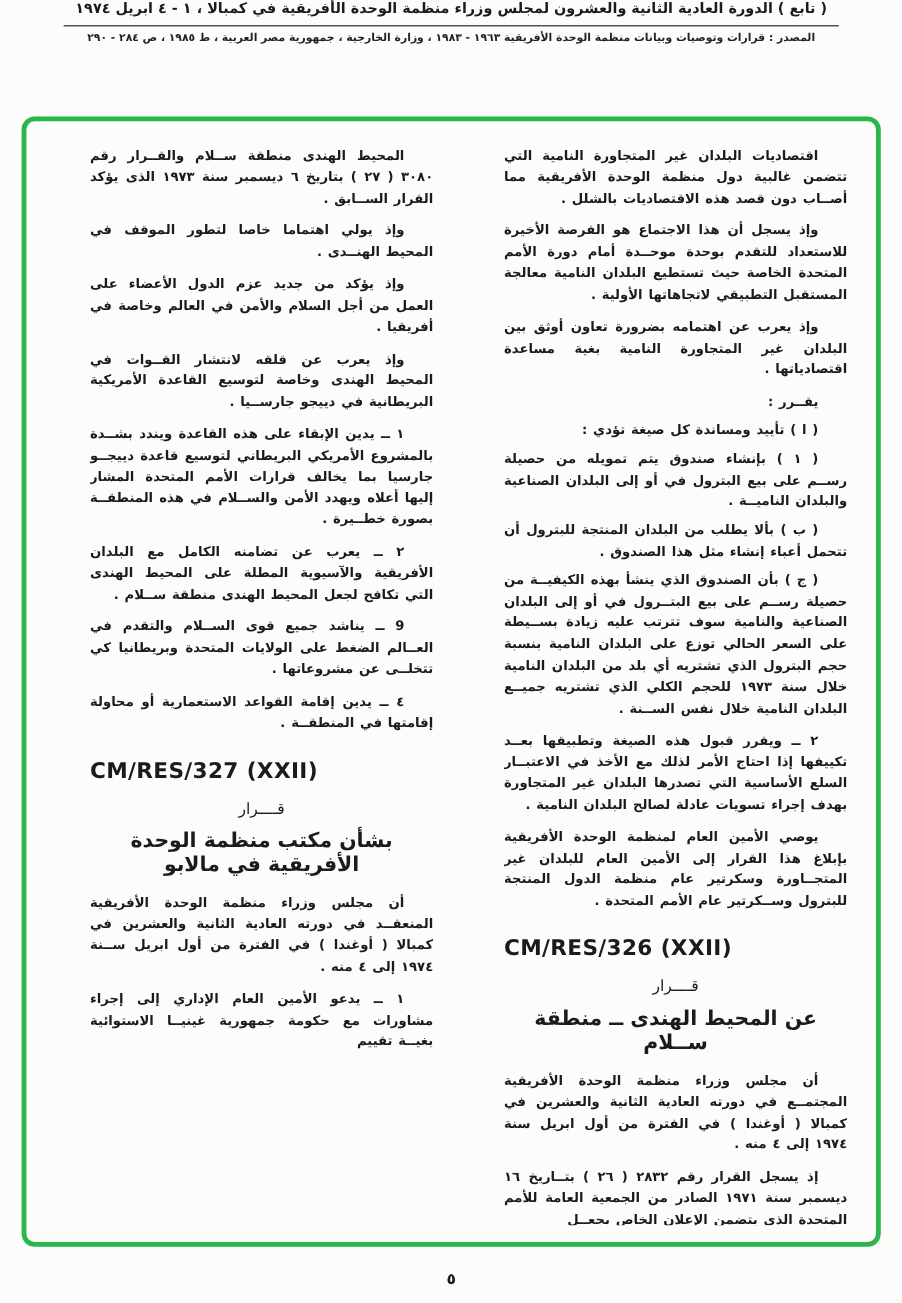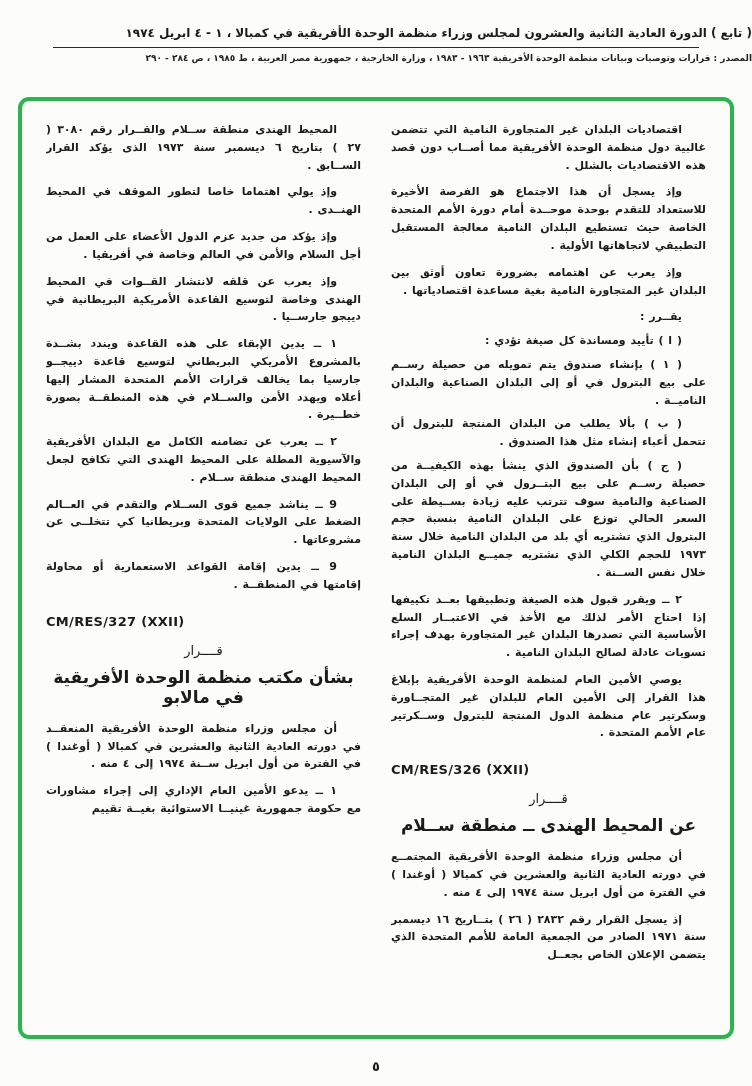--- a/index.html
+++ b/index.html
@@ -6,53 +6,53 @@
   html,body { width:752px; height:1086px; }
   body {
     background:#fcfcfa;
     color:#1b1b1b;
     font-family:"DejaVu Sans", sans-serif;
     overflow:hidden;
   }
   .page { position:relative; width:752px; height:1086px; }
 
   
-  .header { direction:rtl; padding-top:26px; }
+  .header { direction:rtl; text-align:center; }
   .header-line1 { font-size:12px; font-weight:bold; letter-spacing:.2px; }
   .header-rule { width:646px; height:1px; background:#2a2a2a; margin:7px auto 5px; }
   .header-line2 { font-size:9px; font-weight:bold; color:#222; }
 
   
   .frame {
     position:absolute; top:97px; left:18px;
     width:716px; height:942px;
     border:4px solid #2ab54d;
     border-radius:11px;
     padding:20px 24px 14px 24px;
     overflow:hidden;
     background:#fcfcfa;
   }
   .cols { direction:rtl; display:flex; gap:30px; height:100%; }
-  .col { flex:1; min-width:0; overflow:hidden; }
+  .col { flex:1; min-width:0; overflow:hidden;margin-left:29px; }
 
   .para {
     direction:rtl;
     font-size:11px;
     font-weight:bold;
     line-height:1.62;
     text-align:justify;
     text-indent:24px;
     margin-bottom:9px;
     word-spacing:1px;
   }
   .para.tight { margin-bottom:6px; }
 
   .res-code {
     direction:ltr; text-align:left;
-    font-weight:bold; font-size:13px;
+    font-weight:bold; font-size:18px;
     margin:20px 0 14px 0;
     letter-spacing:.3px;
   }
   .res-title {
     direction:rtl; text-align:center;
     font-weight:normal; font-size:13px;
     margin-bottom:9px; letter-spacing:1px;
   }
   .res-subtitle {
     direction:rtl; text-align:center;
@@ -98,21 +98,21 @@
       </div>
 
       <div class="col">
         <p class="para">المحيط الهندى منطقة ســلام والقــرار رقم ٣٠٨٠ ( ٢٧ ) بتاريخ ٦ ديسمبر سنة ١٩٧٣ الذى يؤكد القرار الســابق .</p>
         <p class="para">وإذ يولي اهتماما خاصا لتطور الموقف في المحيط الهنــدى .</p>
         <p class="para">وإذ يؤكد من جديد عزم الدول الأعضاء على العمل من أجل السلام والأمن في العالم وخاصة في أفريقيا .</p>
         <p class="para">وإذ يعرب عن قلقه لانتشار القــوات في المحيط الهندى وخاصة لتوسيع القاعدة الأمريكية البريطانية في دييجو جارســيا .</p>
         <p class="para">١ ــ يدين الإبقاء على هذه القاعدة ويندد بشــدة بالمشروع الأمريكي البريطاني لتوسيع قاعدة دييجــو جارسيا بما يخالف قرارات الأمم المتحدة المشار إليها أعلاه ويهدد الأمن والســلام في هذه المنطقــة بصورة خطــيرة .</p>
         <p class="para">٢ ــ يعرب عن تضامنه الكامل مع البلدان الأفريقية والآسيوية المطلة على المحيط الهندى التي تكافح لجعل المحيط الهندى منطقة ســلام .</p>
         <p class="para">9 ــ يناشد جميع قوى الســلام والتقدم في العــالم الضغط على الولايات المتحدة وبريطانيا كي تتخلــى عن مشروعاتها .</p>
-        <p class="para">9 ــ يدين إقامة القواعد الاستعمارية أو محاولة إقامتها في المنطقــة .</p>
+        <p class="para">٤ ــ يدين إقامة القواعد الاستعمارية أو محاولة إقامتها في المنطقــة .</p>
         <div class="res-code">CM/RES/327 (XXII)</div>
         <div class="res-title">قــــرار</div>
         <div class="res-subtitle">بشأن مكتب منظمة الوحدة الأفريقية في مالابو</div>
         <p class="para">أن مجلس وزراء منظمة الوحدة الأفريقية المنعقــد في دورته العادية الثانية والعشرين في كمبالا ( أوغندا ) في الفترة من أول ابريل ســنة ١٩٧٤ إلى ٤ منه .</p>
         <p class="para">١ ــ يدعو الأمين العام الإداري إلى إجراء مشاورات مع حكومة جمهورية غينيــا الاستوائية بغيــة تقييم</p>
       </div>
 
     </div>
   </div>
 

